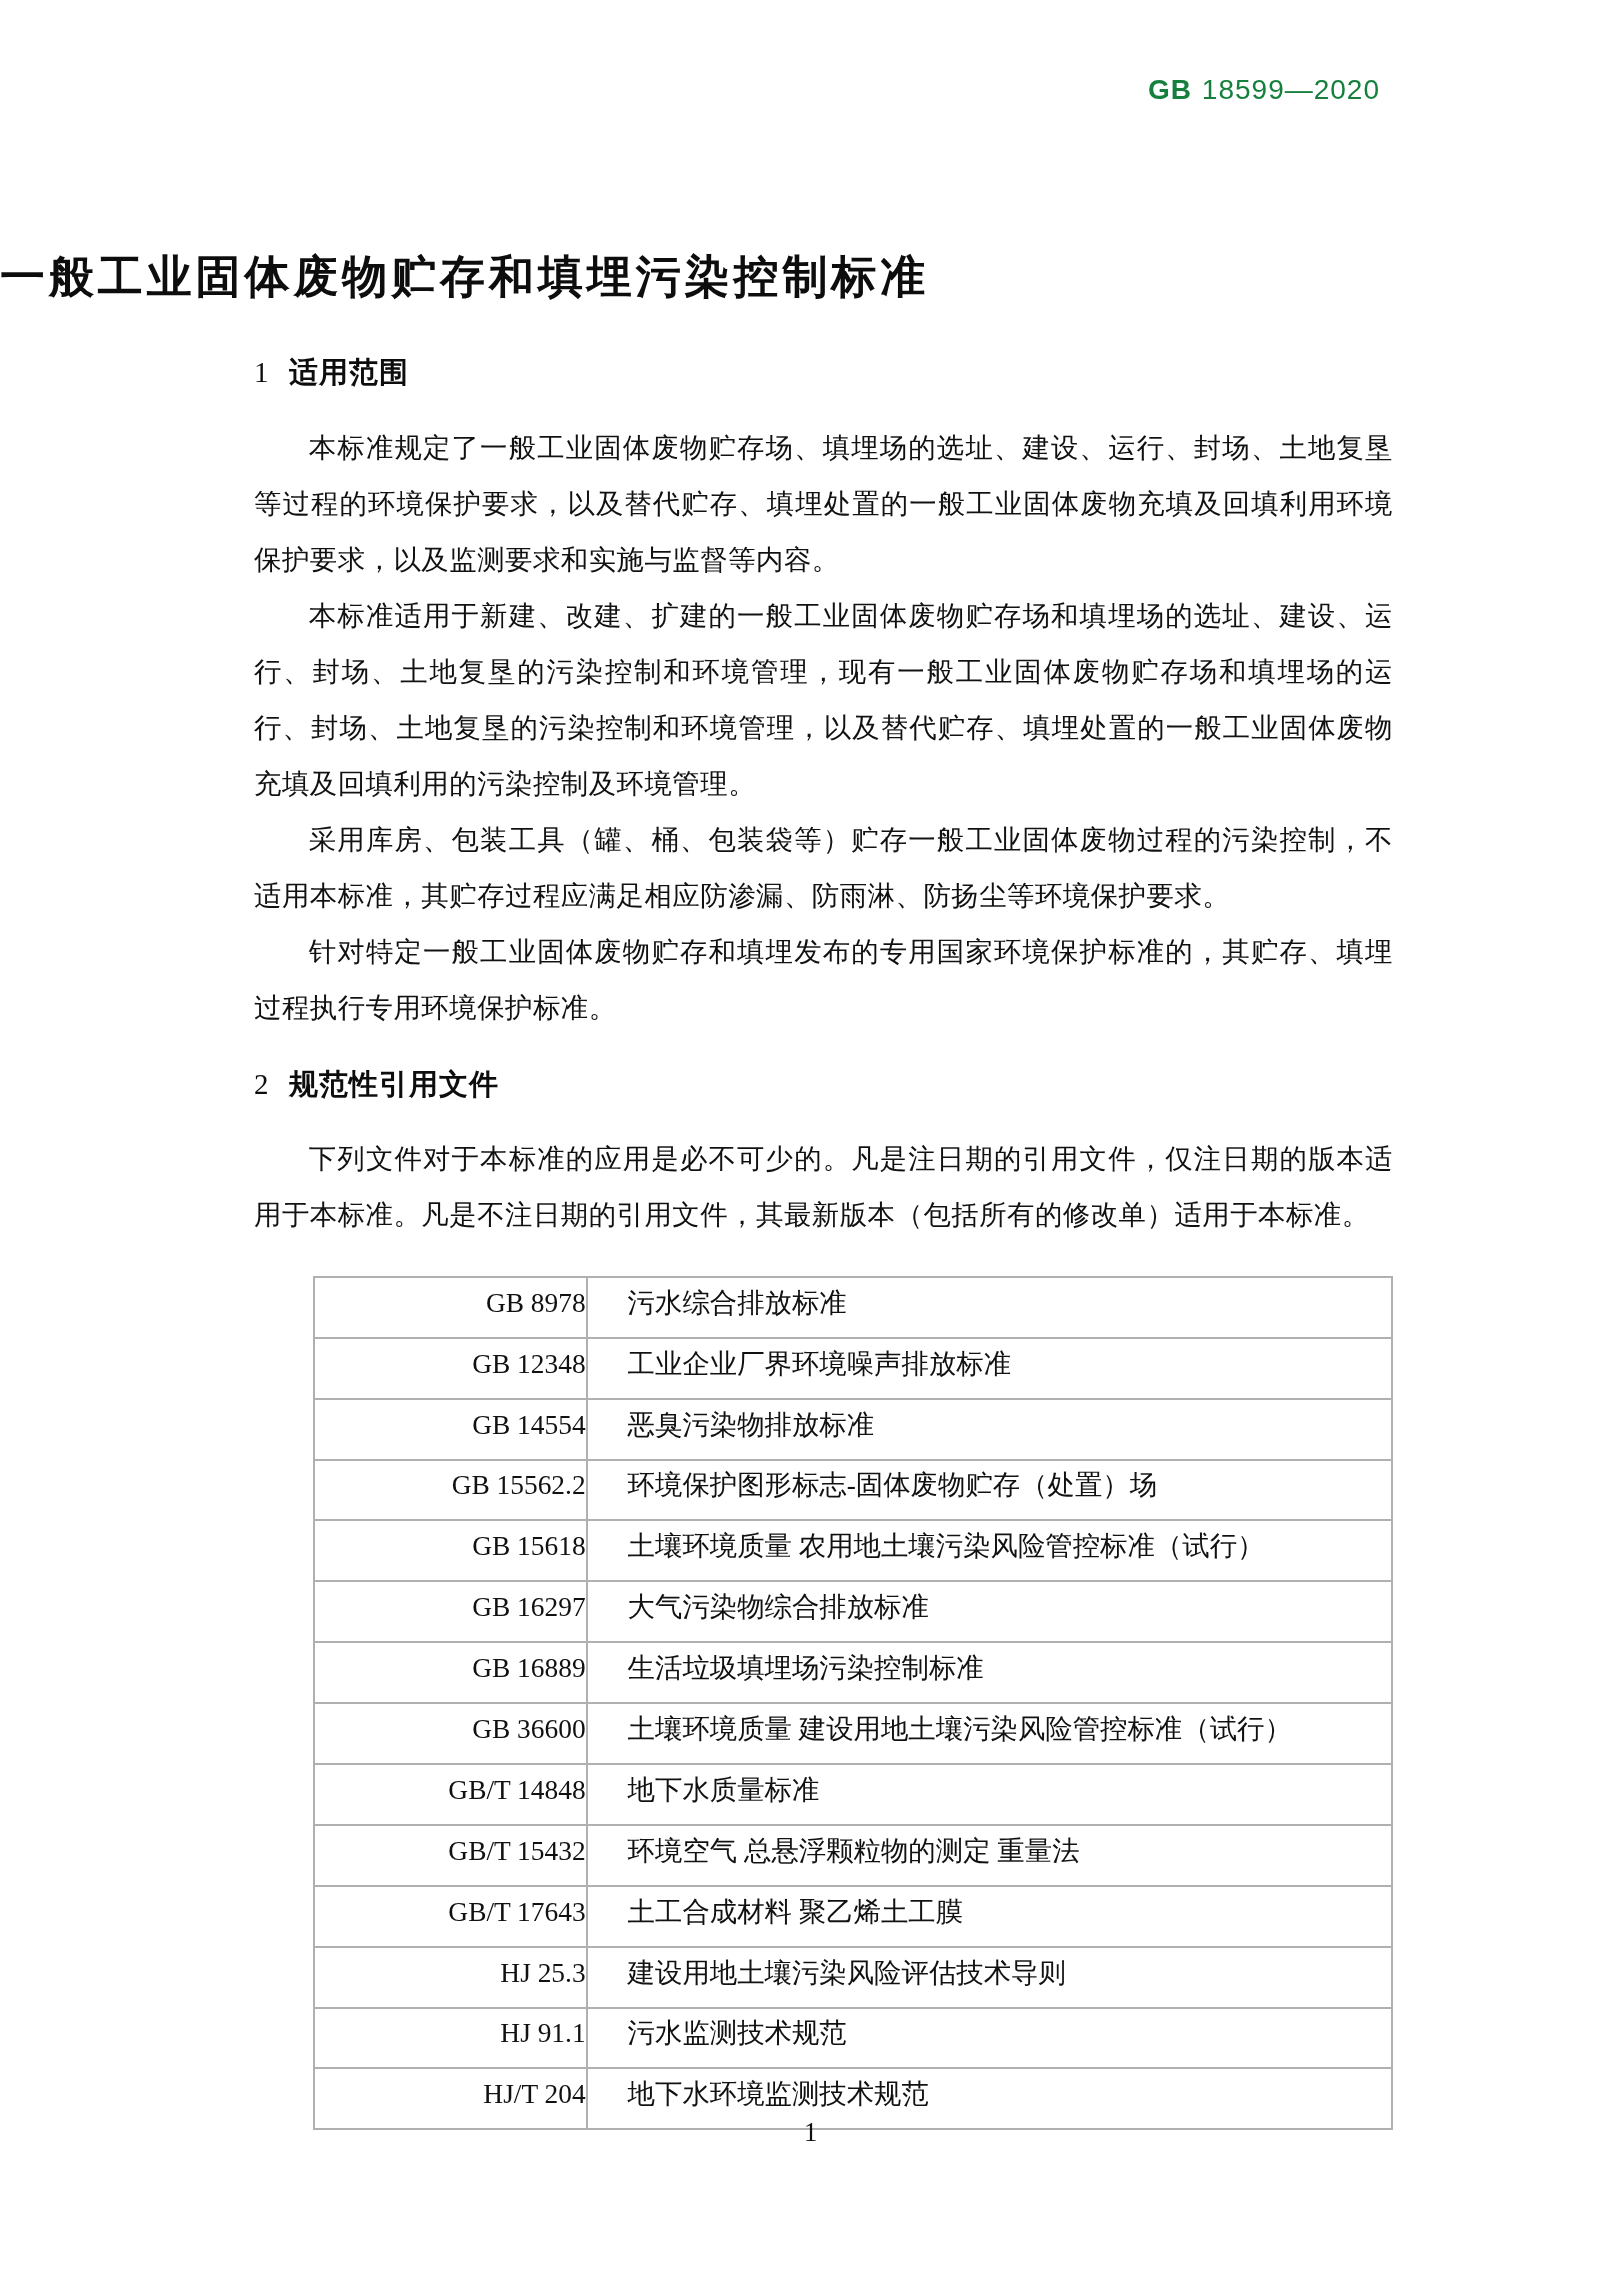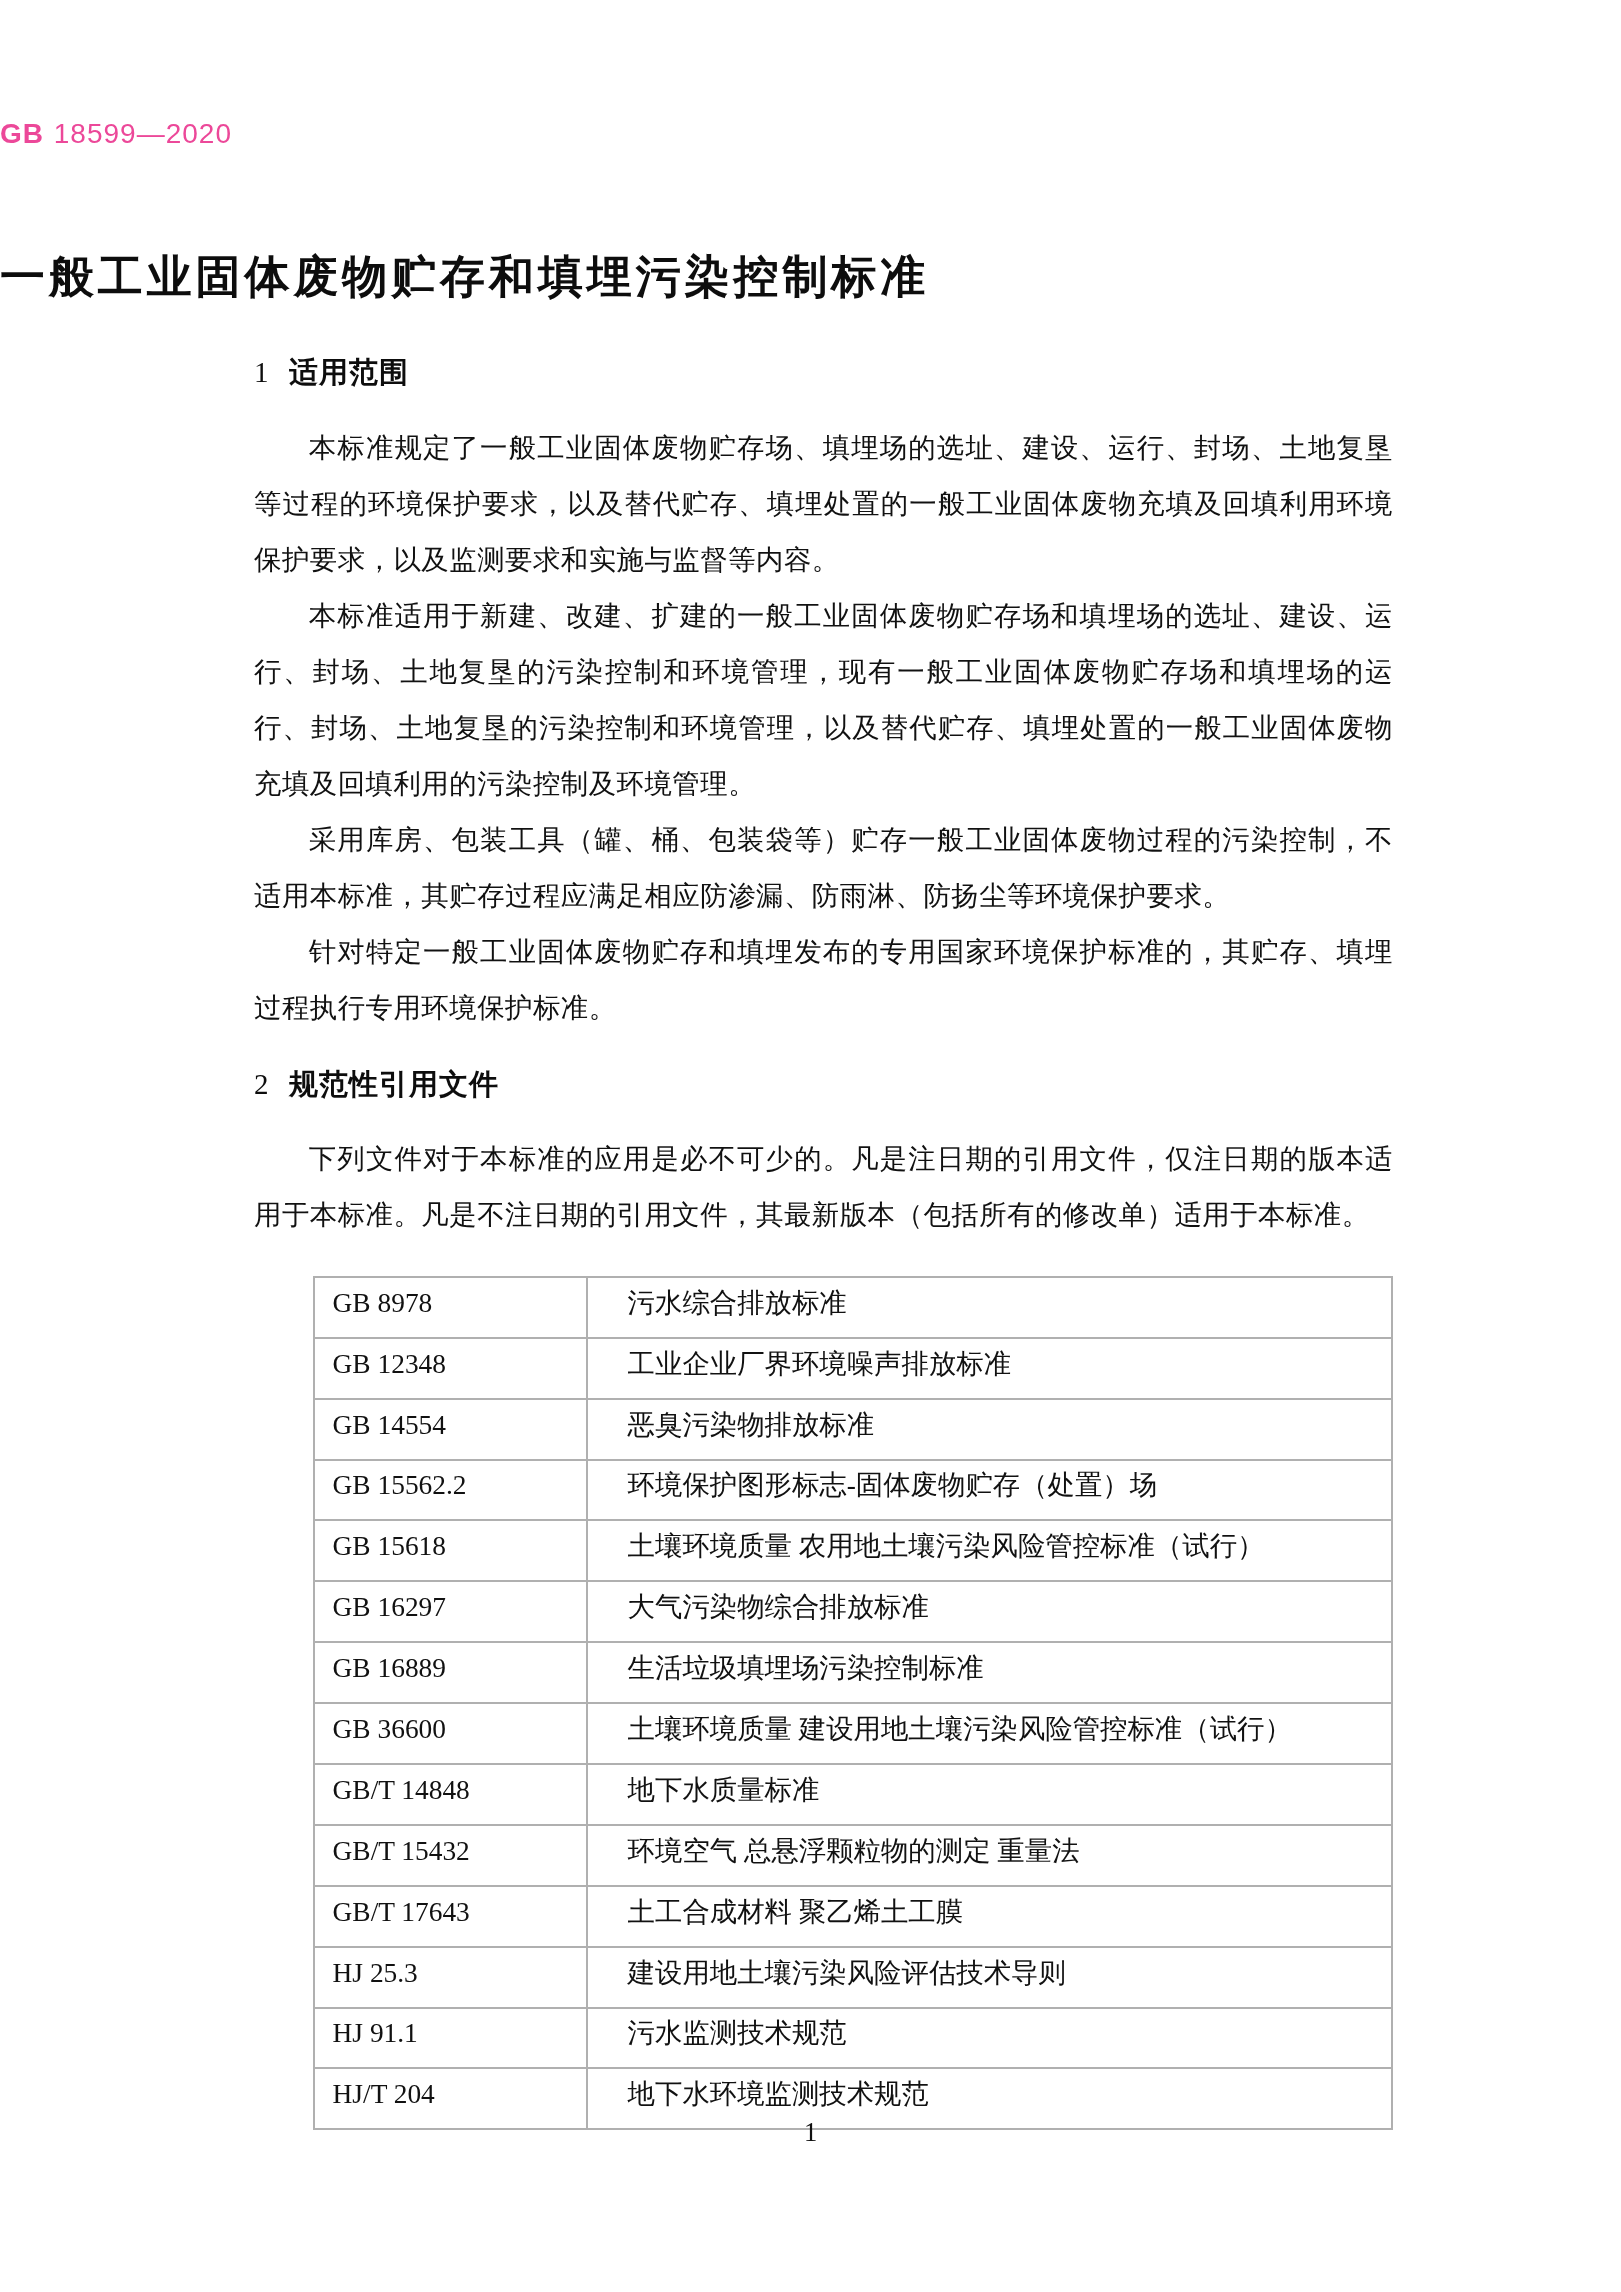--- a/index.html
+++ b/index.html
@@ -15,27 +15,26 @@
     background: #ffffff;
     color: #111111;
     font-family: "Liberation Serif", "DejaVu Serif", serif;
     overflow: hidden;
   }
   .doc-header {
     position: absolute;
     top: 74px;
     left: 0;
     right: 241px;
-    text-align: left;
+    text-align: right;
     font-family: "Liberation Sans", "DejaVu Sans", sans-serif;
     font-size: 28px;
     letter-spacing: 1px;
-    color: #ec4899;
+    color: #15803d;
     white-space: nowrap;
-    margin-top: 44px;
   }
   .doc-header .code-prefix {
     font-weight: 700;
     margin-right: 9.8px;
   }
   .doc-title {
     position: absolute;
     top: 247px;
     left: 0;
     width: 100%;
@@ -92,21 +91,21 @@
     border-bottom-width: 2.9px;
     height: 53px;
     padding: 5.9px 0 0 17.6px;
     vertical-align: top;
     font-size: 27.4px;
     line-height: 39px;
     color: #111111;
     white-space: nowrap;
     overflow: hidden;
   }
-  .refs-table td.col-code { width: 253px; }
+  .refs-table td.col-code { width: 253px; text-align: right; }
   .refs-table td.col-title { padding-left: 40px; }
   .page-footer {
     position: absolute;
     top: 2117px;
     left: 0;
     width: 100%;
     text-align: center;
     font-size: 26.5px;
     color: #111111;
   }

